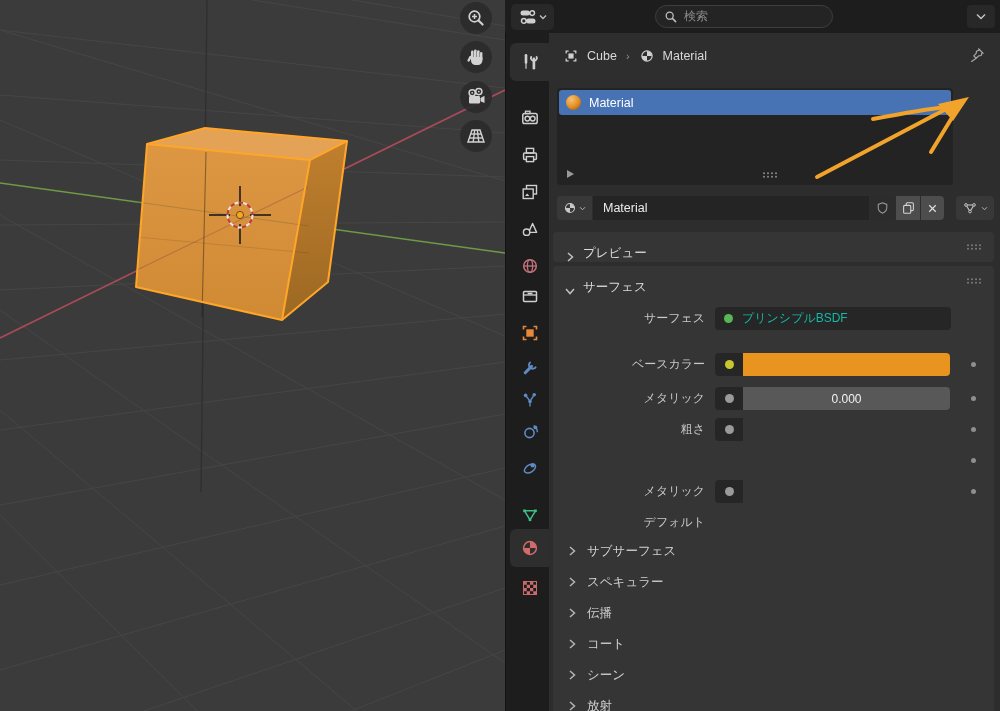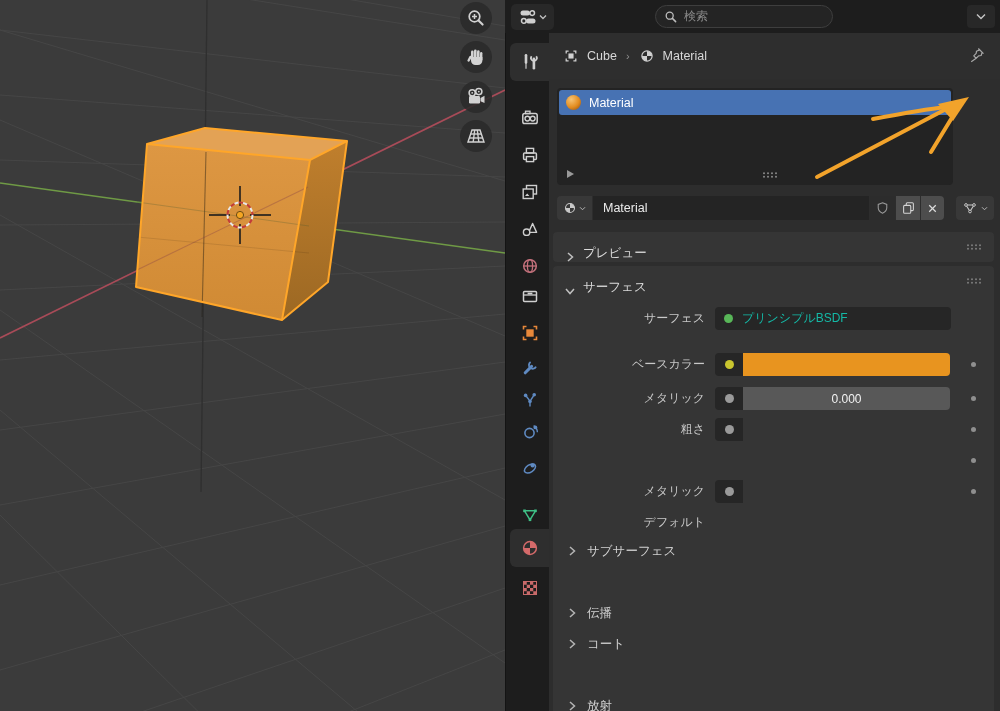--- a/index.html
+++ b/index.html
@@ -564,31 +564,43 @@
       <div class="prow" style="top:245px">
         <span class="plabel">デフォルト</span>
       </div>
 
       <div class="subrow" style="top:273px">
         <svg class="chev" width="10" height="10" viewBox="0 0 10 10">
           <polyline points="3,1 7.5,5 3,9" fill="none" stroke="#b5b5b5" stroke-width="1.5"></polyline>
           </svg>
         <span>サブサーフェス</span>
       </div>
+      <div class="subrow" style="top:304px">
+        <svg class="chev" width="10" height="10" viewBox="0 0 10 10">
+          <polyline points="3,1 7.5,5 3,9" fill="none" stroke="#b5b5b5" stroke-width="1.5"></polyline>
+          </svg>
+        <span>スペキュラー</span>
+      </div>
       <div class="subrow" style="top:366px">
         <svg class="chev" width="10" height="10" viewBox="0 0 10 10">
           <polyline points="3,1 7.5,5 3,9" fill="none" stroke="#b5b5b5" stroke-width="1.5"></polyline>
           </svg>
         <span>コート</span>
       </div>
       <div class="subrow" style="top:335px">
         <svg class="chev" width="10" height="10" viewBox="0 0 10 10">
           <polyline points="3,1 7.5,5 3,9" fill="none" stroke="#b5b5b5" stroke-width="1.5"></polyline>
           </svg>
         <span>伝播</span>
+      </div>
+      <div class="subrow" style="top:397px">
+        <svg class="chev" width="10" height="10" viewBox="0 0 10 10">
+          <polyline points="3,1 7.5,5 3,9" fill="none" stroke="#b5b5b5" stroke-width="1.5"></polyline>
+          </svg>
+        <span>シーン</span>
       </div>
       <div class="subrow" style="top:428px">
         <svg class="chev" width="10" height="10" viewBox="0 0 10 10">
           <polyline points="3,1 7.5,5 3,9" fill="none" stroke="#b5b5b5" stroke-width="1.5"></polyline>
           </svg>
         <span>放射</span>
       </div>
     </div>
   </div>
 

